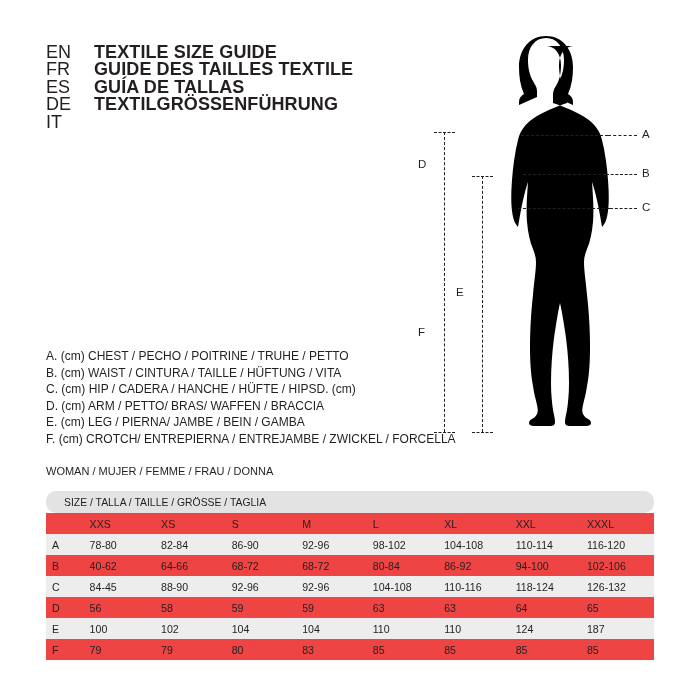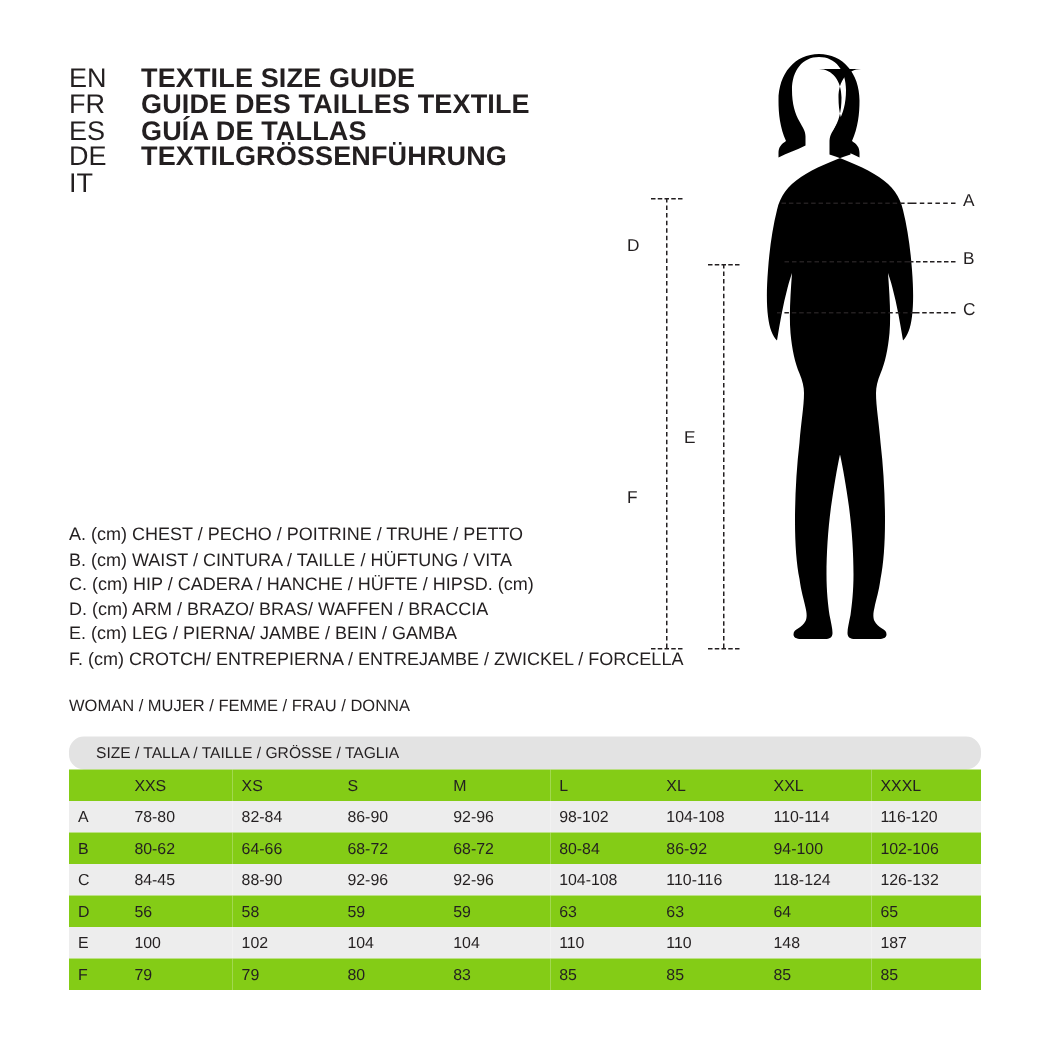--- a/index.html
+++ b/index.html
@@ -85,21 +85,21 @@
   table.size-table td {
     padding: 3px 0 3px 6px;
     height: 15px;
     vertical-align: middle;
     color: #231f20;
   }
   table.size-table tr.band td {
     background: #ededed;
   }
   table.size-table tr.plain td {
-    background: #84cc16;
+    background: #ef4444;
   }
   .col-label { width: 40px; }
   .col-size  { width: 81px; }
 
   
   .figure {
     position: absolute;
     left: 388px;
     top: 24px;
     width: 290px;
@@ -207,21 +207,21 @@
     <div class="dash-v" style="left:94px; top:152px; height:256px;"></div>
     <div class="tick" style="left:84px; top:152px; width:21px;"></div>
     <div class="tick" style="left:84px; top:408px; width:21px;"></div>
     <div class="fig-letter" style="left:68px; top:262px;">E</div>
   </div>
 
   <div class="legend-block">
     <div class="legend-row">A. (cm) CHEST / PECHO / POITRINE / TRUHE / PETTO</div>
     <div class="legend-row">B. (cm) WAIST / CINTURA / TAILLE / HÜFTUNG / VITA</div>
     <div class="legend-row">C. (cm) HIP / CADERA / HANCHE / HÜFTE / HIPSD. (cm)</div>
-    <div class="legend-row">D. (cm) ARM / BRAZO/ BRAS/ WAFFEN / BRACCIA</div>
+    <div class="legend-row">D. (cm) ARM / PETTO/ BRAS/ WAFFEN / BRACCIA</div>
     <div class="legend-row">E. (cm) LEG / PIERNA/ JAMBE / BEIN / GAMBA</div>
     <div class="legend-row">F. (cm) CROTCH/ ENTREPIERNA / ENTREJAMBE / ZWICKEL / FORCELLA</div>
   </div>
 
   <div class="section-caption">WOMAN / MUJER / FEMME / FRAU / DONNA</div>
 
   <div class="table-wrap">
     <table class="size-table">
       <tbody>
         <tr class="head-row">
@@ -246,21 +246,21 @@
           <td>86-90</td>
           <td>92-96</td>
           <td>98-102</td>
           <td>104-108</td>
           <td>110-114</td>
           <td>116-120</td>
         </tr>
 
         <tr class="plain">
           <td>B</td>
-          <td>80-62</td>
+          <td>40-62</td>
           <td>64-66</td>
           <td>68-72</td>
           <td>68-72</td>
           <td>80-84</td>
           <td>86-92</td>
           <td>94-100</td>
           <td>102-106</td>
         </tr>
 
         <tr class="band">
@@ -288,21 +288,21 @@
         </tr>
 
         <tr class="band">
           <td>E</td>
           <td>100</td>
           <td>102</td>
           <td>104</td>
           <td>104</td>
           <td>110</td>
           <td>110</td>
-          <td>148</td>
+          <td>124</td>
           <td>187</td>
         </tr>
 
         <tr class="plain">
           <td>F</td>
           <td>79</td>
           <td>79</td>
           <td>80</td>
           <td>83</td>
           <td>85</td>

